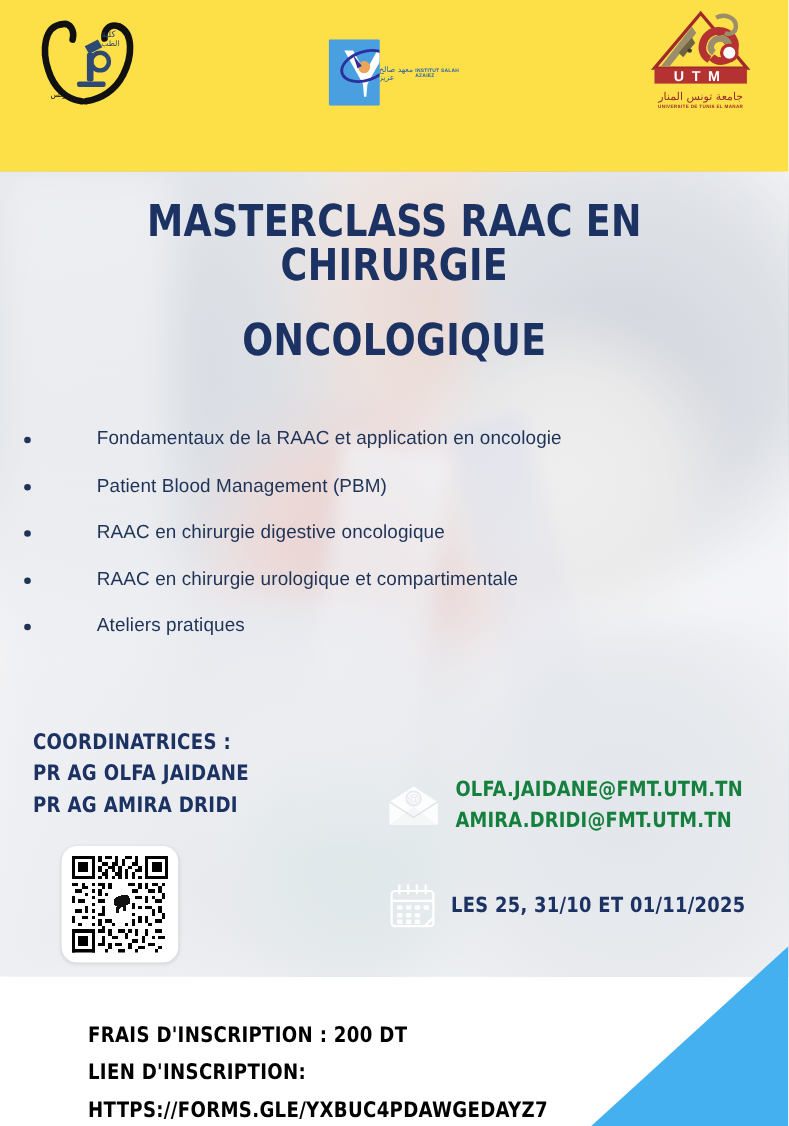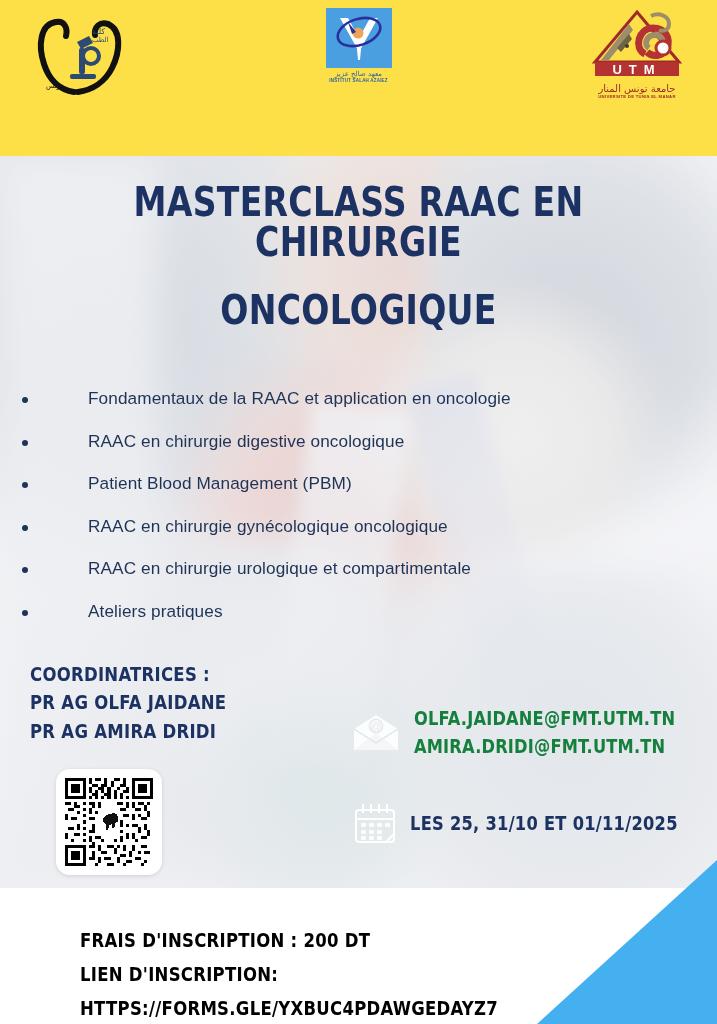--- a/index.html
+++ b/index.html
@@ -21,21 +21,21 @@
   .logo-row {
     position:absolute; top:8px; left:0; width:717px; height:100px;
     display:flex; align-items:flex-start; justify-content:space-between;
     padding:0 20px;
   }
 
   
   .logo-fmt { width:120px; height:100px; position:relative; }
   
   .logo-isa { width:120px; height:116px; position:relative; display:flex;
-              flex-direction:column; align-items:center; }
+              flex-direction:row; align-items:center; }
   .isa-sq { width:66px; height:60px; background:#4a9fe0; position:relative;
             border-radius:1px; overflow:hidden; }
   .isa-cap-ar { font-size:7px; color:#2a63a8; letter-spacing:.2px; margin-top:2px;
                 font-family:"DejaVu Sans", sans-serif; }
   .isa-cap-fr { font-size:4.5px; color:#2a63a8; letter-spacing:.2px; font-weight:bold; }
   
   .logo-utm { width:120px; height:100px; position:relative; display:flex;
               flex-direction:column; align-items:center; }
   .utm-cap-ar { font-size:10px; color:#9c2a2a; margin-top:1px;
                 font-family:"DejaVu Sans", sans-serif; }
@@ -268,29 +268,25 @@
       <span class="l2">ONCOLOGIQUE</span>
     </div>
 
     <div class="bullets">
       <div class="bullet">
         <div class="dot"></div>
         <div class="txt">Fondamentaux de la RAAC et application en oncologie</div>
       </div>
       <div class="bullet">
         <div class="dot"></div>
-        <div class="txt">RAAC en chirurgie digestive oncologique</div>
+        <div class="txt">Patient Blood Management (PBM)</div>
       </div>
       <div class="bullet">
         <div class="dot"></div>
-        <div class="txt">Patient Blood Management (PBM)</div>
-      </div>
-      <div class="bullet">
-        <div class="dot"></div>
-        <div class="txt">RAAC en chirurgie gynécologique oncologique</div>
+        <div class="txt">RAAC en chirurgie digestive oncologique</div>
       </div>
       <div class="bullet">
         <div class="dot"></div>
         <div class="txt">RAAC en chirurgie urologique et compartimentale</div>
       </div>
       <div class="bullet">
         <div class="dot"></div>
         <div class="txt">Ateliers pratiques</div>
       </div>
     </div>

